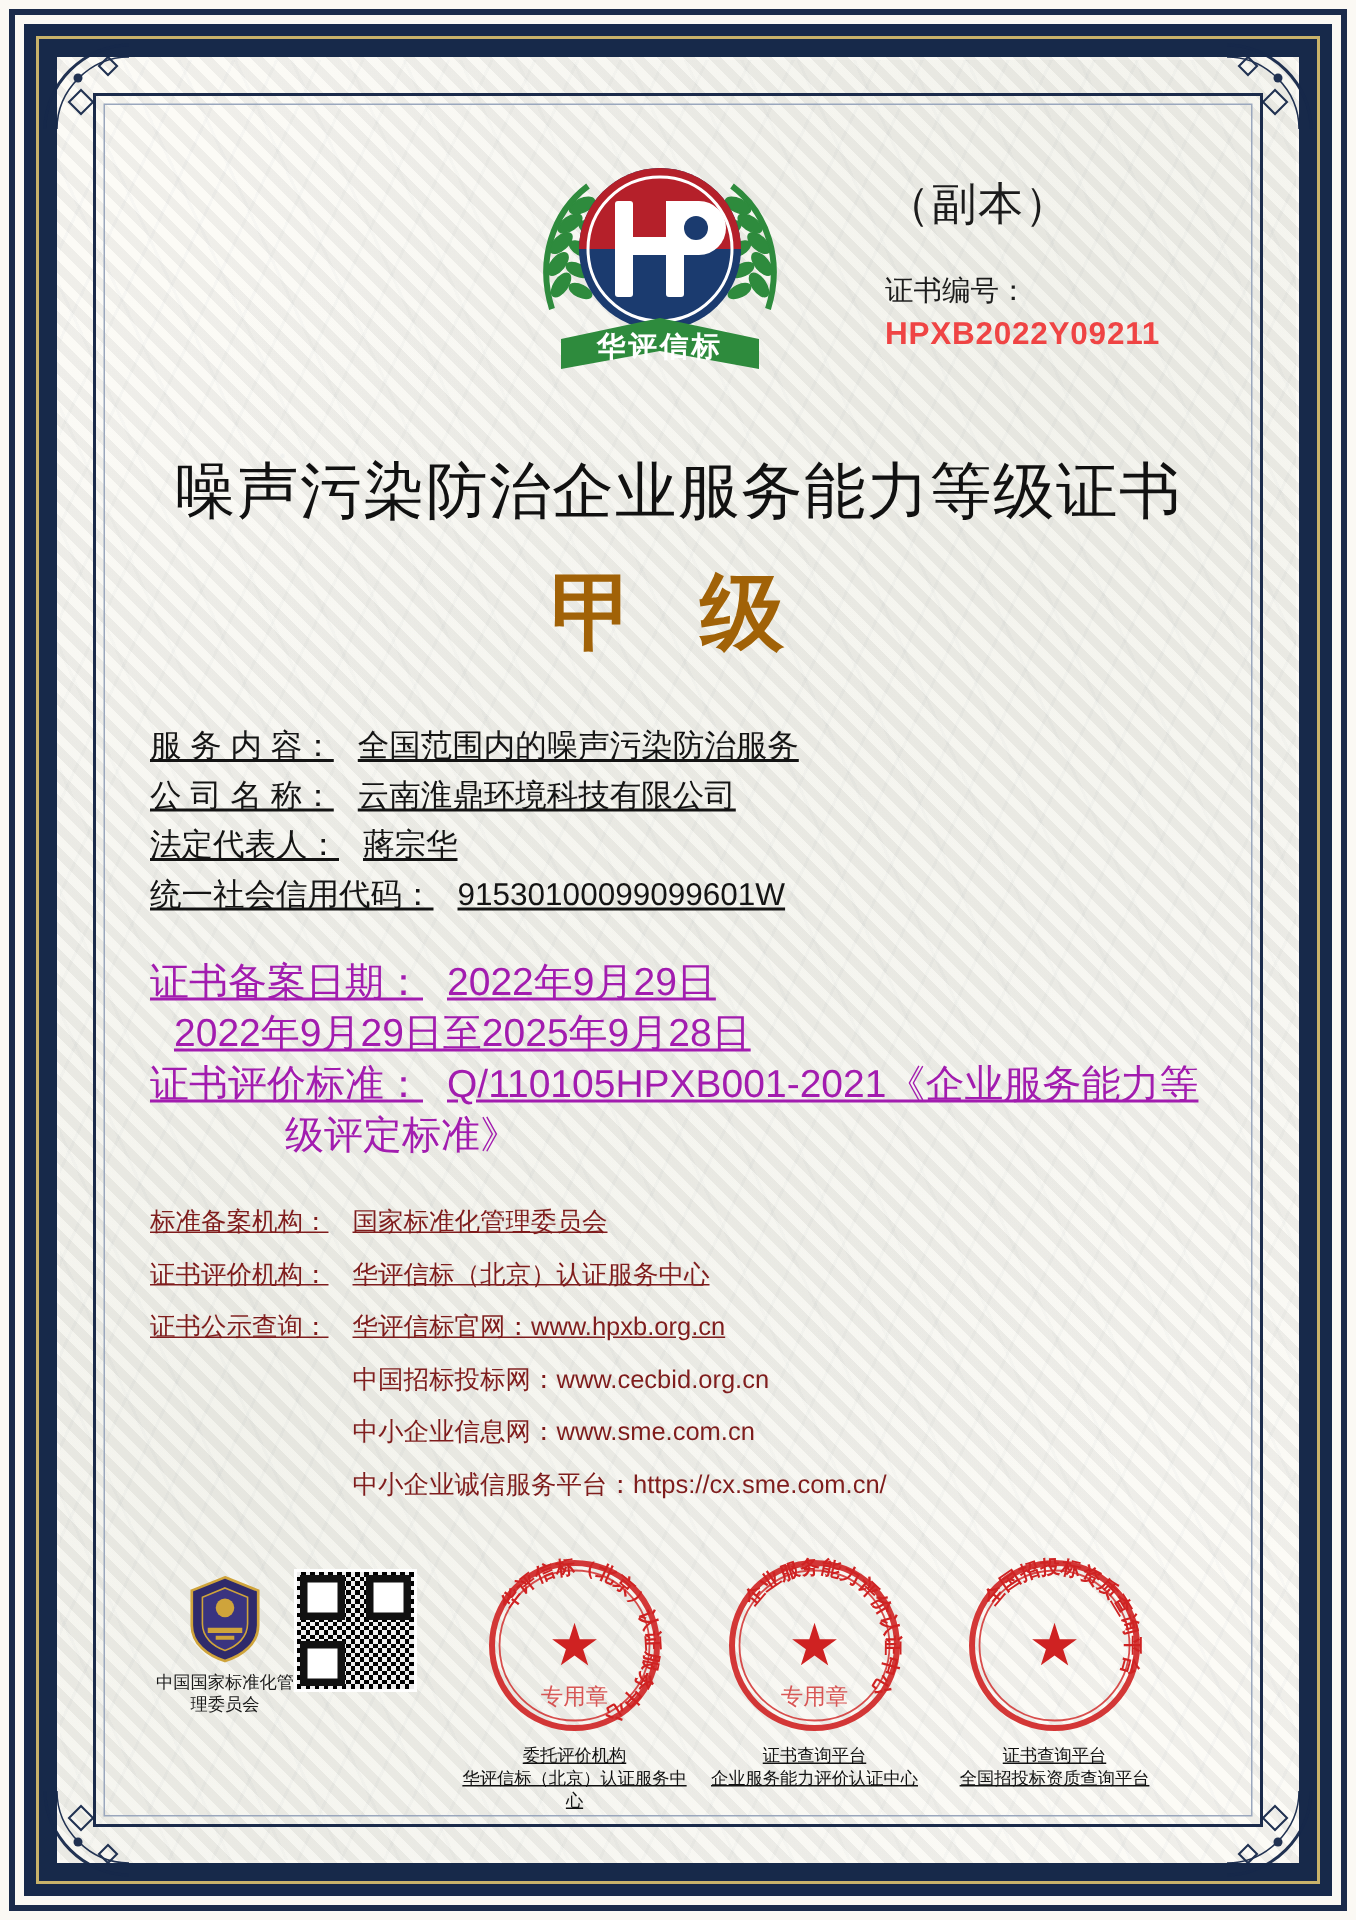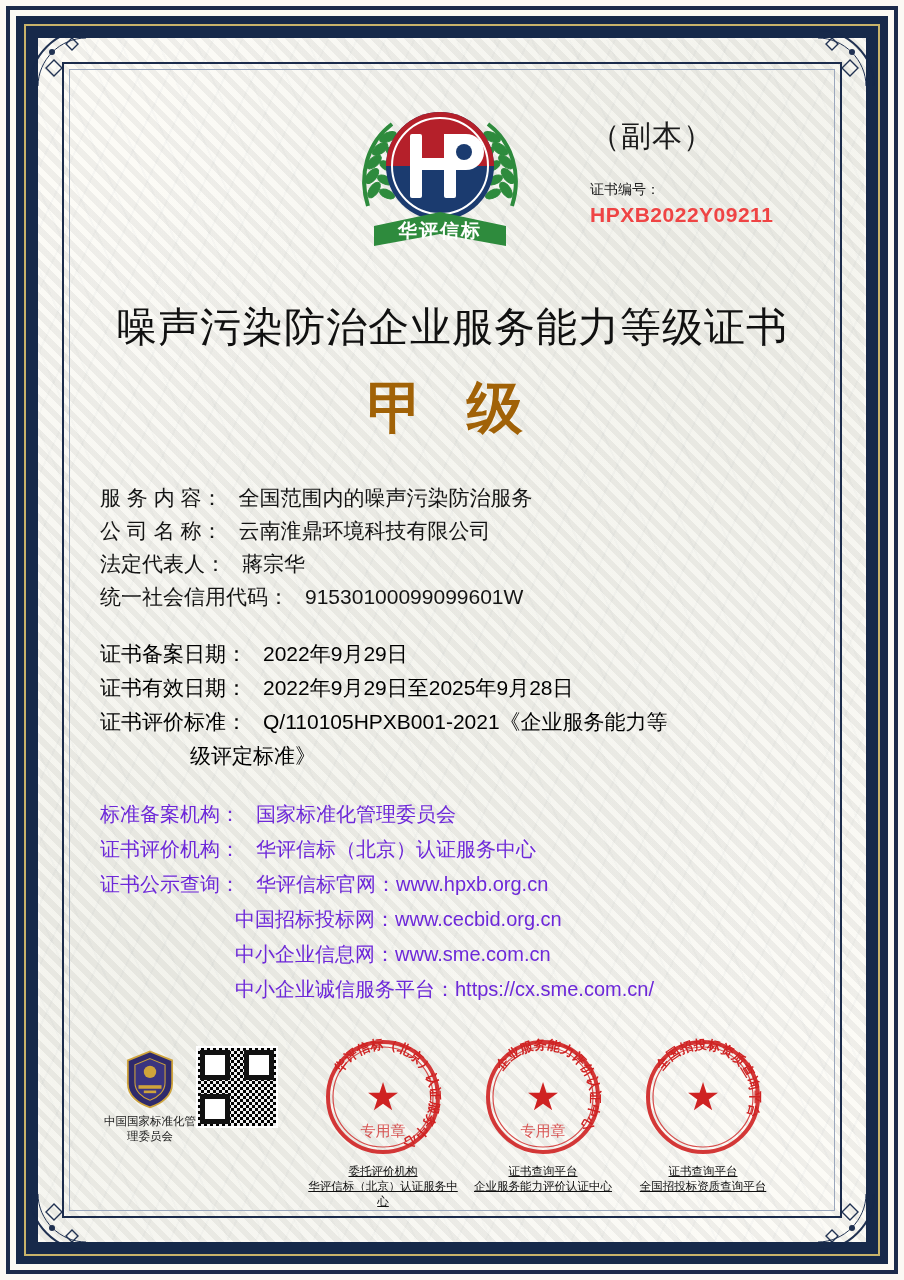--- a/index.html
+++ b/index.html
@@ -101,21 +101,21 @@
     width: 230px;
     margin-left: 12px;
   }
   .copy-label {
     font-size: 30px;
     color: #1c1c1c;
     letter-spacing: 1px;
     margin-bottom: 24px;
   }
   .cert-no-label {
-    font-size: 14px;
+    font-size: 19px;
     color: #1c1c1c;
     margin-bottom: 4px;
   }
   .cert-no-value {
     font-size: 21px;
     color: #ef4444;
     font-weight: bold;
     letter-spacing: .5px;
   }
 
@@ -140,42 +140,43 @@
   .fields {
     margin-top: 34px;
     margin-left: 20px;
     font-size: 21px;
     color: #141414;
     line-height: 33px;
   }
   .field-row {
     display: flex;
     align-items: baseline;
+    text-decoration: underline;
   }
   .f-label {
     white-space: nowrap;
   }
   .f-value {
     white-space: nowrap;
     margin-left: 16px;
   }
   .block-gap { height: 24px; }
   .fields-2 {
     margin-left: 20px;
-    font-size: 21px;
-    color: #000000;
+    font-size: 26px;
+    color: #a21caf;
     line-height: 34px;
   }
   .wrap-indent {
     margin-left: 90px;
   }
   .fields-3 {
     margin-left: 20px;
-    font-size: 20px;
-    color: #6d28d9;
+    font-size: 17px;
+    color: #7f1d1d;
     line-height: 35px;
   }
   .sub-row {
     margin-left: 135px;
   }
 
   
   .footer {
     position: absolute;
     left: 0;
@@ -366,21 +367,20 @@
     </div>
 
     <div class="block-gap"></div>
 
     <div class="fields-2">
       <div class="field-row">
         <span class="f-label">证书备案日期：</span>
         <span class="f-value">2022年9月29日</span>
       </div>
       <div class="field-row">
-        <span class="f-label">证书有效日期：</span>
         <span class="f-value">2022年9月29日至2025年9月28日</span>
       </div>
       <div class="field-row">
         <span class="f-label">证书评价标准：</span>
         <span class="f-value">Q/110105HPXB001-2021《企业服务能力等</span>
       </div>
       <div class="wrap-indent">级评定标准》</div>
     </div>
 
     <div class="block-gap"></div>

